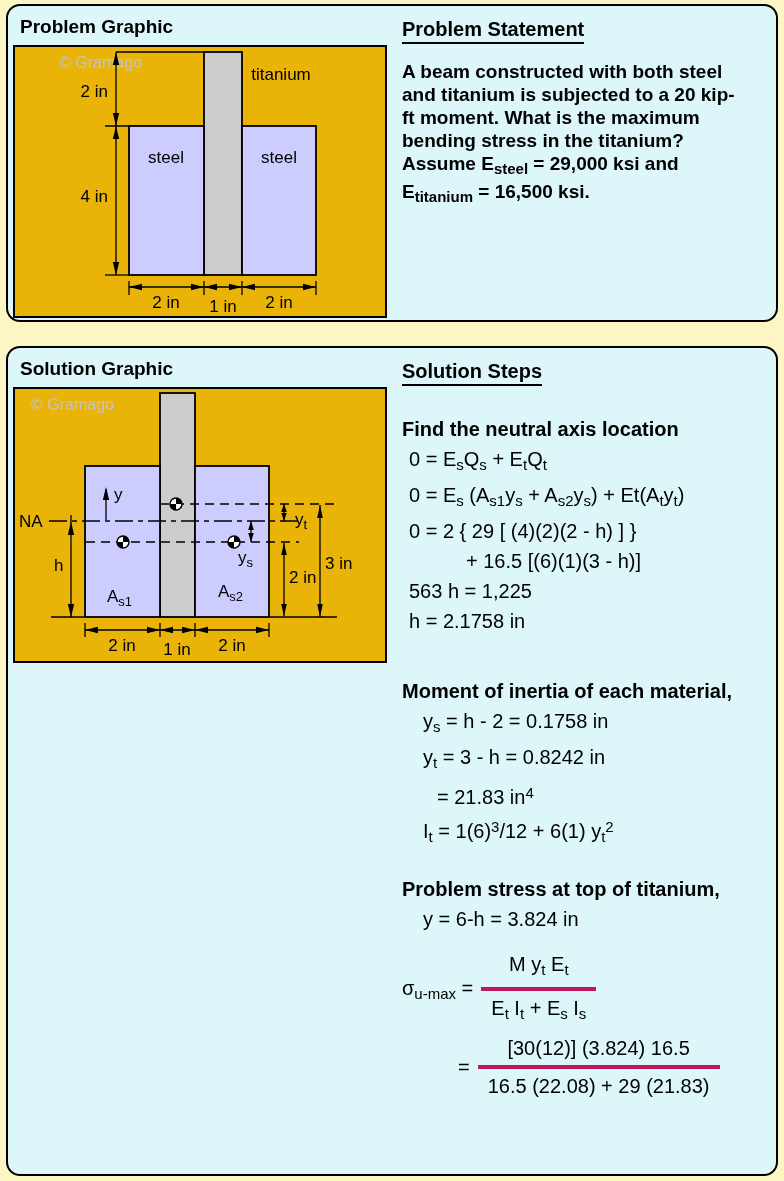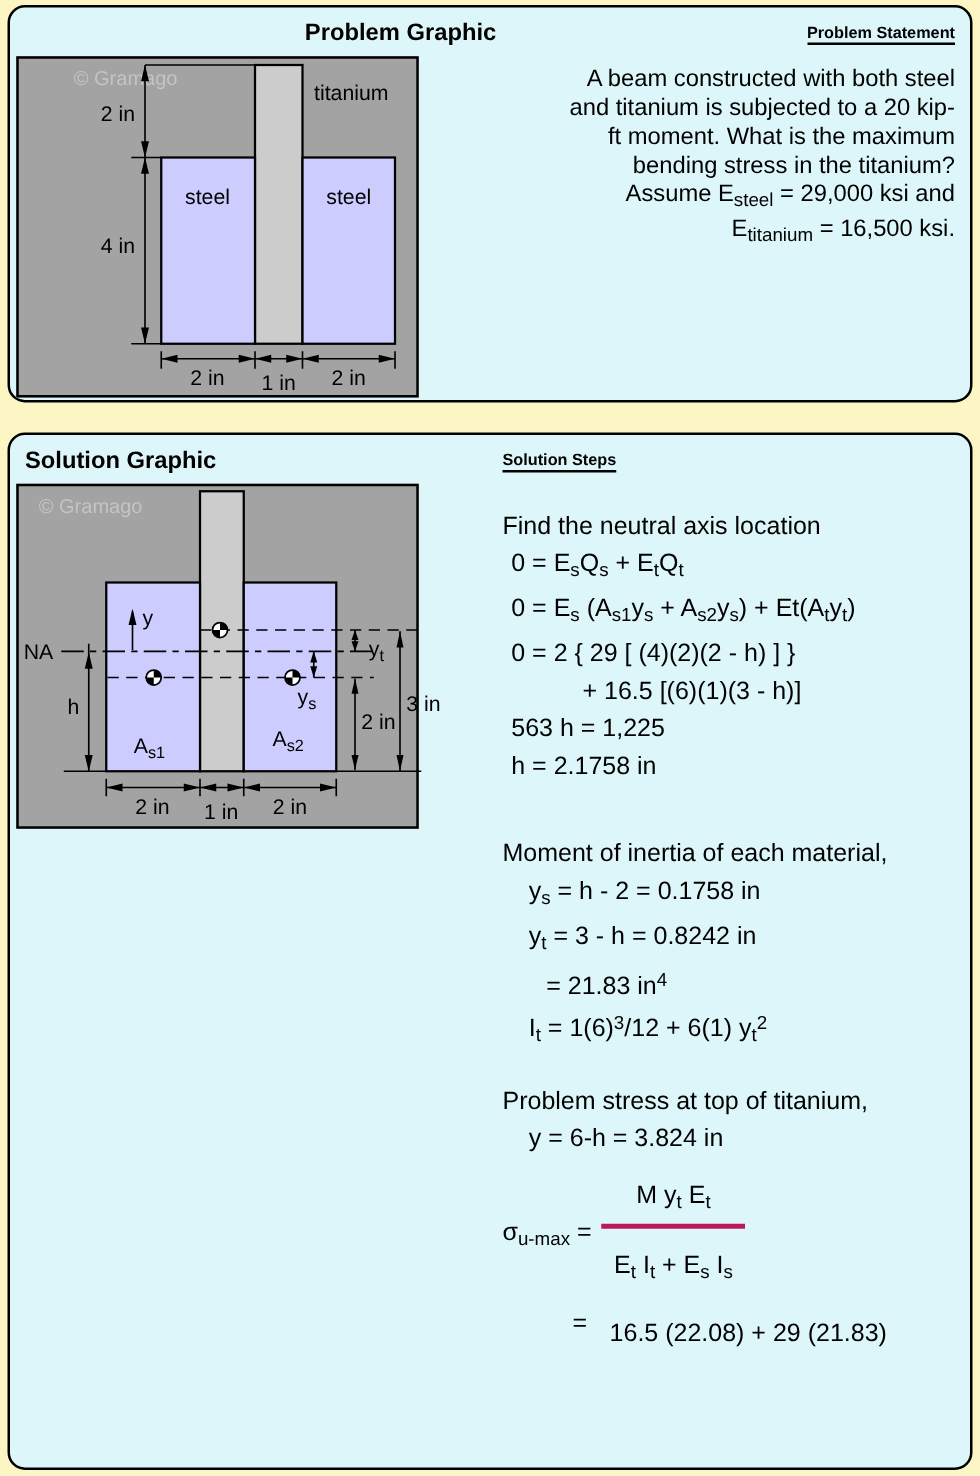--- a/index.html
+++ b/index.html
@@ -5,28 +5,28 @@
   :root{
     --page_bg:#FCF6C5; --panel_bg:#DDF6FA; --steel:#CCCCFF; --titanium:#CCCCCC;
     --watermark:#C4C4C4; --result_red:#FF0000; --ink:#000000;
   }
   *{margin:0;padding:0;box-sizing:border-box;}
   body{width:784px;height:1181px;background:var(--page_bg);
        font-family:"Liberation Sans","DejaVu Sans",sans-serif;color:var(--ink);}
   .page{width:784px;height:1181px;padding:4px 6px;overflow:hidden;}
   .panel{width:772px;background:var(--panel_bg);border:2px solid #000;border-radius:14px;
          display:flex;overflow:hidden;}
-  .panel-problem{height:318px;margin-bottom:24px;text-align:right;}
+  .panel-problem{height:318px;margin-bottom:24px;}
   .panel-solution{height:830px;}
   .col-left{width:389px;padding:6px 0 0 5px;flex:none;}
   .col-right{flex:1;padding:8px 12px 0 5px;}
   .graphic-title{font-size:19px;font-weight:bold;margin:4px 0 7px 7px;}
-  .side-title{font-size:13px;font-weight:bold;display:inline-block;
+  .side-title{font-size:20px;font-weight:bold;display:inline-block;
               border-bottom:2px solid #000;padding-bottom:1px;margin:4px 0 4px 0;}
-  .graphic-box{width:322px;background:#a3a3a3;border:2px solid #000;}
+  .graphic-box{width:374px;background:#eab308;border:2px solid #000;}
   .box-problem{height:273px;}
   .box-solution{height:276px;}
   svg{display:block;}
   svg text{font-family:"Liberation Sans","DejaVu Sans",sans-serif;font-size:17px;fill:#000;}
   svg .wm{font-size:16px;fill:var(--watermark);}
   svg .sub-t{font-size:13px;}
   .steel{fill:var(--steel);stroke:#000;stroke-width:1.8;}
   .titan{fill:var(--titanium);stroke:#000;stroke-width:1.8;}
   .dim{stroke:#000;stroke-width:1.3;fill:none;}
   .dashline{stroke:#000;stroke-width:1.3;fill:none;stroke-dasharray:9 6;}
@@ -34,36 +34,36 @@
   .ah{fill:#000;stroke:none;}
   .cent{fill:#fff;stroke:#000;stroke-width:1.4;}
   
   .statement{margin-top:12px;font-size:19px;}
   .statement .ln{line-height:23px;white-space:pre;}
   .steps{font-size:20px;margin-top:24px;}
   .steps .ln{line-height:30px;white-space:pre;}
   .sec1{margin-top:2px;}
   .sec2{margin-top:40px;}
   .sec3{margin-top:22px;}
-  .ind0{margin-left:0;}
+  .ind0{margin-left:0;font-weight:bold;}
   .ind1{margin-left:7px;}
   .ind2{margin-left:21px;}
   .ind3{margin-left:35px;}
   .ind4{margin-left:64px;}
   .gap{margin-top:29px;}
   .sub{font-size:15px;vertical-align:-4px;}
   .sup{font-size:15px;vertical-align:6px;}
   .frac-line{display:flex;align-items:center;font-size:20px;}
   .frac-line1{margin-top:16px;}
   .frac-line2{margin-top:6px;}
   .frac-lhs{white-space:pre;}
   .frac-line2 .frac-lhs{margin-left:56px;}
   .frac{display:inline-block;text-align:center;margin-left:8px;}
   .frac .num{display:block;border-bottom:4px solid #be185d;padding:2px 14px 5px;line-height:24px;}
-  .frac .den{display:block;padding:17px 10px 2px;line-height:24px;}
+  .frac .den{display:block;padding:5px 10px 2px;line-height:24px;}
 </style>
 </head>
 <body>
 
 <div class="page">
 
   <section class="panel panel-problem">
     <div class="col-left">
       <div class="graphic-title">Problem Graphic</div>
       <div class="graphic-box box-problem">
@@ -230,20 +230,21 @@
         <div class="frac-line frac-line1">
           <span class="frac-lhs"><span>σ</span><span class="sub">u-max</span><span> =</span></span>
           <span class="frac">
             <span class="num"><span>M y</span><span class="sub">t</span><span> E</span><span class="sub">t</span></span>
             <span class="den"><span>E</span><span class="sub">t</span><span> I</span><span class="sub">t</span><span> + E</span><span class="sub">s</span><span> I</span><span class="sub">s</span></span>
           </span>
         </div>
         <div class="frac-line frac-line2">
           <span class="frac-lhs"><span>=</span></span>
           <span class="frac">
+            <span class="num"><span>[30(12)] (3.824) 16.5</span></span>
             <span class="den"><span>16.5 (22.08) + 29 (21.83)</span></span>
           </span>
         </div>
 
       </div>
     </div>
   </section>
 </div>
 
 </body></html>

